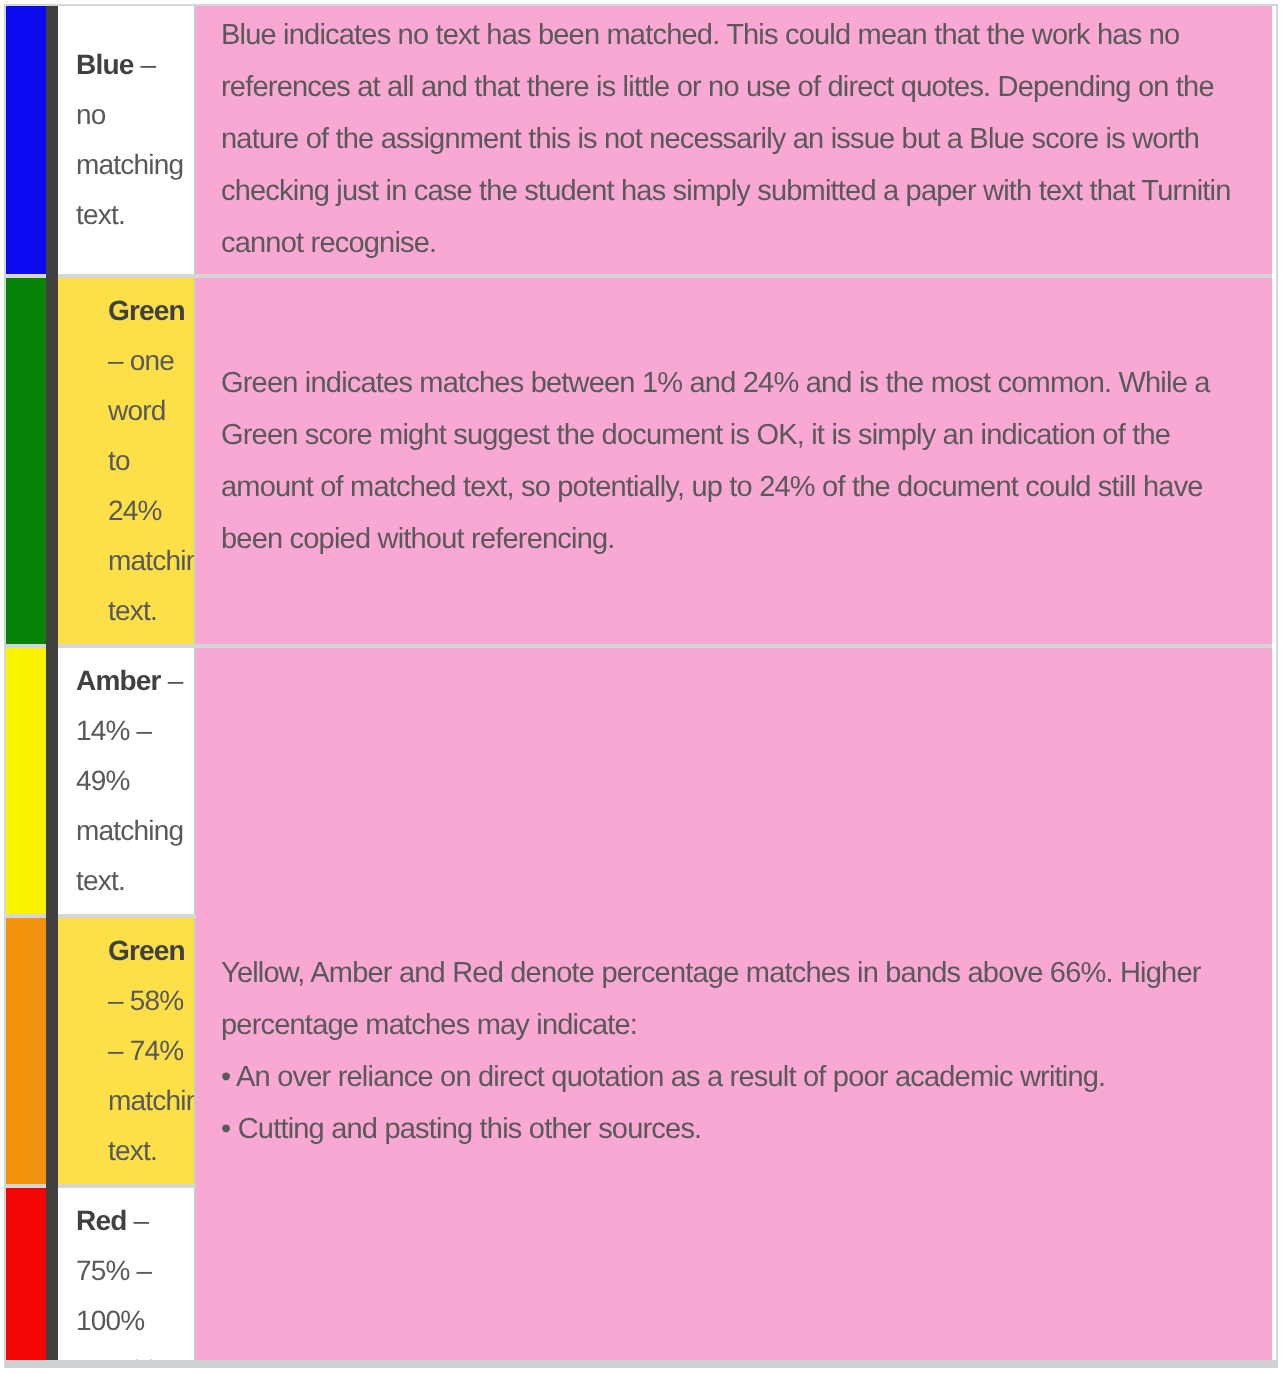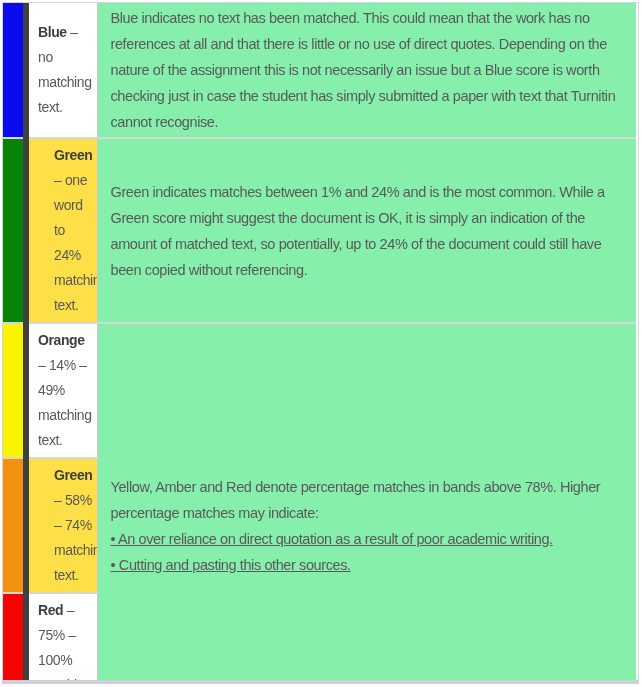--- a/index.html
+++ b/index.html
@@ -42,24 +42,24 @@
     background: #ffffff;
   }
   td.label.alt { background: #fde047; padding-left: 25px; }
   td.label .cname { font-weight: bold; color: #404040; }
   td.desc {
     padding: 2px 10px 2px 13px;
     font-size: 14.5px;
     line-height: 26px;
     letter-spacing: -0.4px;
     color: #595959;
-    background: #86efac;
+    background: #f9a8d4;
   }
   td.desc p { margin: 0; }
-  .bullet-line { margin: 0; text-decoration: underline; }
+  .bullet-line { margin: 0; }
   
   tr.r-blue   { height: 130px; }
   tr.r-green  { height: 153px; }
   tr.r-yellow { height: 128px; }
   tr.r-orange { height: 130px; }
   tr.r-red    { height: 127px; }
 </style>
 </head>
 <body>
 
@@ -85,25 +85,25 @@
           <span>– one word to 24% matching text.</span>
         </td>
         <td class="desc">
           <p>Green indicates matches between 1% and 24% and is the most common. While a Green score might suggest the document is OK, it is simply an indication of the amount of matched text, so potentially, up to 24% of the document could still have been copied without referencing.</p>
         </td>
       </tr>
 
       <tr class="r-yellow">
         <td class="swatch" style="background-color: rgb(251, 244, 0);"></td>
         <td class="label">
-          <span class="cname">Orange</span>
+          <span class="cname">Amber</span>
           <span>– 14% – 49% matching text.</span>
         </td>
         <td class="desc" rowspan="3">
-          <p>Yellow, Amber and Red denote percentage matches in bands above 78%. Higher percentage matches may indicate:</p>
+          <p>Yellow, Amber and Red denote percentage matches in bands above 66%. Higher percentage matches may indicate:</p>
           <p class="bullet-line"><span>•</span> <span>An over reliance on direct quotation as a result of poor academic writing.</span></p>
           <p class="bullet-line"><span>•</span> <span>Cutting and pasting this other sources.</span></p>
         </td>
       </tr>
 
       <tr class="r-orange">
         <td class="swatch" style="background-color: rgb(242, 146, 14);"></td>
         <td class="label alt">
           <span class="cname">Green</span>
           <span>– 58% – 74% matching text.</span>

